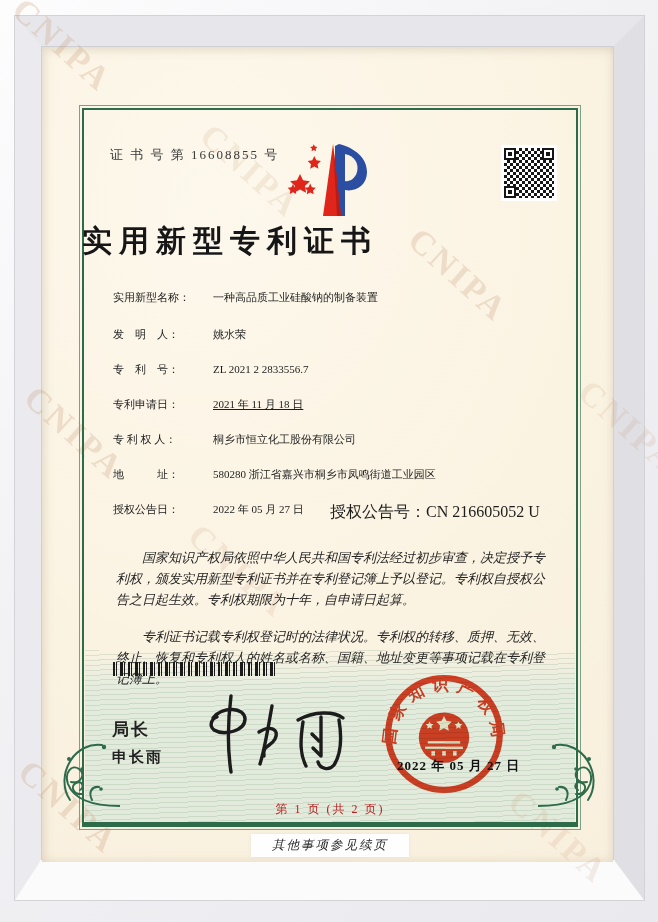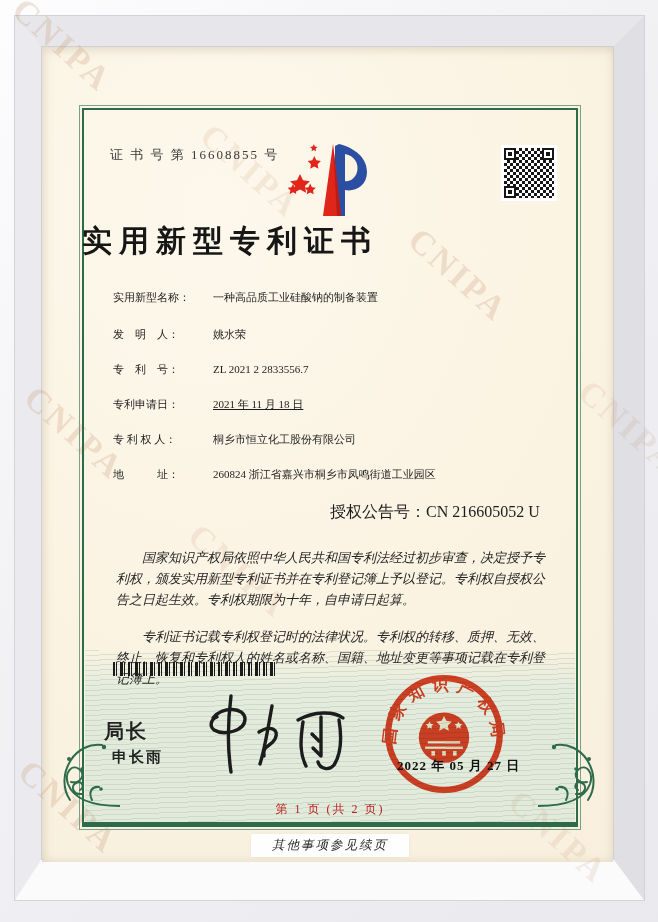--- a/index.html
+++ b/index.html
@@ -40,21 +40,21 @@
   .title{left:82px;top:221px;width:496px;text-align:left;font-size:30px;font-weight:bold;
     letter-spacing:7px;color:#161616;}
   .row{left:113px;font-size:11px;color:#1d1d1d;white-space:nowrap;}
   .row .lbl{display:inline-block;width:100px;}
   .row2{left:330px;font-size:16px;color:#1d1d1d;white-space:nowrap;}
   .paras{left:100px;top:531px;width:462px;font-size:13px;line-height:21px;color:#242424;
     font-style:italic;}
   .paras p{margin:16px;text-indent:2em;}
   .barcode{left:113px;top:662px;width:163px;height:14px;
     background:repeating-linear-gradient(90deg,#1a1a1a 0 2px,rgba(0,0,0,0) 2px 3px,#1a1a1a 3px 4px,rgba(0,0,0,0) 4px 7px,#1a1a1a 7px 10px,rgba(0,0,0,0) 10px 11px,#1a1a1a 11px 12px,rgba(0,0,0,0) 12px 15px);}
-  .signer-title{left:104px;top:718px;font-size:20px;font-weight:600;color:#222;letter-spacing:2px;}
+  .signer-title{left:112px;top:718px;font-size:17px;font-weight:600;color:#222;letter-spacing:2px;}
   .signer-name{left:112px;top:748px;font-size:15px;font-weight:600;color:#222;letter-spacing:2px;}
   .signature{left:200px;top:690px;width:156px;height:88px;z-index:7;}
   .seal{left:381px;top:671px;width:126px;height:126px;z-index:8;opacity:.95;mix-blend-mode:multiply;}
   .seal-date{left:397px;top:757px;font-size:13px;font-weight:bold;color:#111;letter-spacing:1px;z-index:9;}
   .page-info{left:82px;top:801px;width:496px;text-align:center;font-size:12px;color:#b91c1c;letter-spacing:2px;}
   .footer-note-wrap{left:82px;top:834px;width:496px;text-align:center;}
   .footer-note{display:inline-block;background:#fefefe;padding:3px 21px;font-size:12.5px;
     font-style:italic;color:#2a2a2a;letter-spacing:2px;box-shadow:0 0 4px rgba(0,0,0,.05);}
 
   
@@ -151,21 +151,24 @@
   <div class="abs row" style="top:362px;">
     <span class="lbl">专　利　号：</span><span>ZL 2021 2 2833556.7</span>
   </div>
   <div class="abs row" style="top:397px;text-decoration:underline;">
     <span class="lbl">专利申请日：</span><span>2021 年 11 月 18 日</span>
   </div>
   <div class="abs row" style="top:432px;">
     <span class="lbl">专 利 权 人：</span><span>桐乡市恒立化工股份有限公司</span>
   </div>
   <div class="abs row" style="top:467px;">
-    <span class="lbl">地　　　址：</span><span>260824 浙江省嘉兴市桐乡市凤鸣街道工业园区</span>
+    <span class="lbl">地　　　址：</span><span>580280 浙江省嘉兴市桐乡市凤鸣街道工业园区</span>
+  </div>
+  <div class="abs row" style="top:502px;">
+    <span class="lbl">授权公告日：</span><span>2022 年 05 月 27 日</span>
   </div>
   <div class="abs row2" style="top:502px;">
     <span>授权公告号：</span><span>CN 216605052 U</span>
   </div>
 
   <div class="abs paras">
     <p>国家知识产权局依照中华人民共和国专利法经过初步审查，决定授予专利权，颁发实用新型专利证书并在专利登记簿上予以登记。专利权自授权公告之日起生效。专利权期限为十年，自申请日起算。</p>
     <p>专利证书记载专利权登记时的法律状况。专利权的转移、质押、无效、终止、恢复和专利权人的姓名或名称、国籍、地址变更等事项记载在专利登记簿上。</p>
   </div>
 

